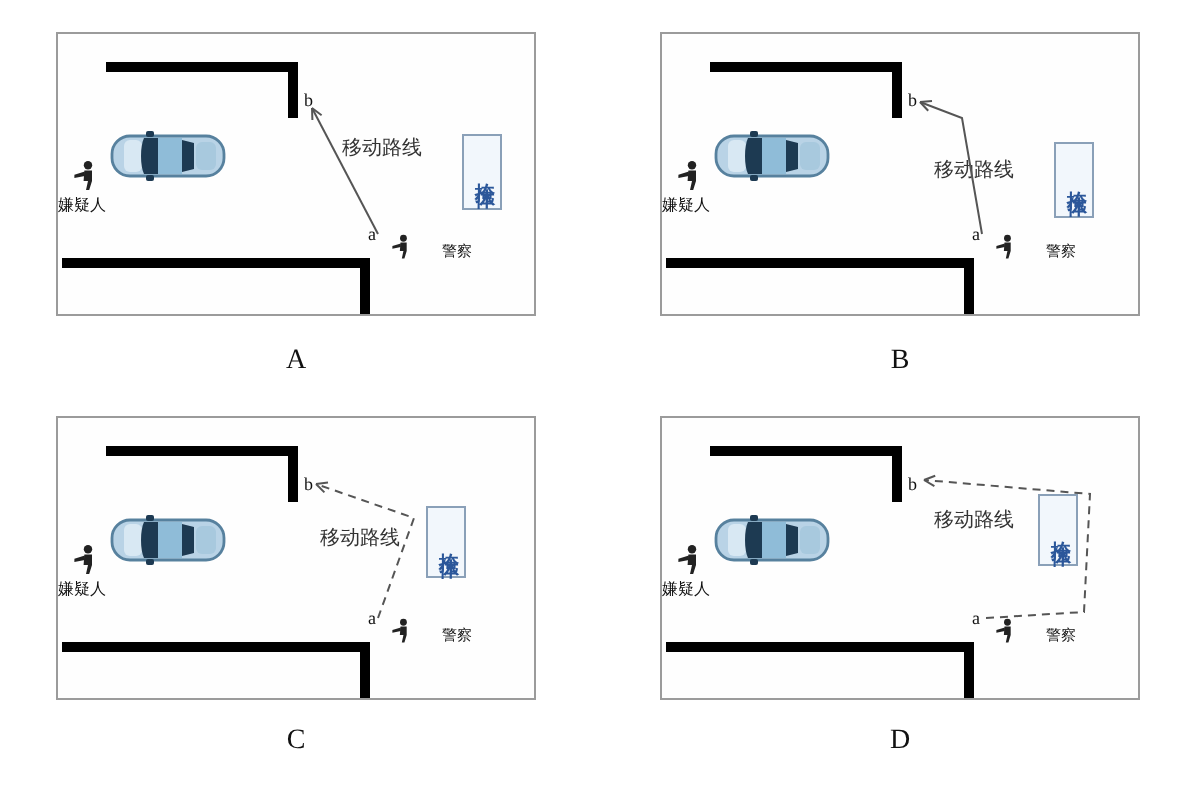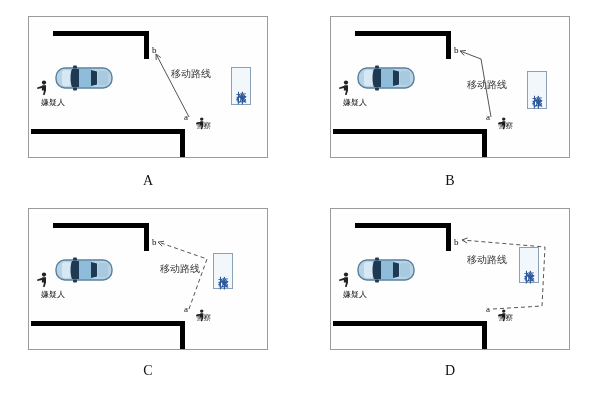--- a/index.html
+++ b/index.html
@@ -22,27 +22,27 @@
   .pD { left:330px; top:208px; }
 
   .wall { position:absolute; background:#000; }
   .wall-top-h { left:24px;  top:14px;  width:96px;  height:5px; }
   .wall-top-v { left:115px; top:14px;  width:5px;   height:28px; }
   .wall-bot-h { left:2px;   top:112px; width:154px; height:5px; }
   .wall-bot-v { left:151px; top:112px; width:5px;   height:28px; }
 
   .car { position:absolute; left:26px; top:48px; width:58px; height:26px; }
   .suspect-icon { position:absolute; left:7px; top:63px; width:13px; height:16px; }
-  .suspect-label { position:absolute; left:12px; top:80px; font-size:8px; color:#111; white-space:nowrap; }
+  .suspect-label { position:absolute; left:0; top:80px; font-size:8px; color:#111; white-space:nowrap; }
 
   .point-b { position:absolute; left:123px; top:28px; font-size:9px; font-family:"Liberation Serif", serif; color:#111; }
   .point-a { position:absolute; left:155px; top:95px; font-size:9px; font-family:"Liberation Serif", serif; color:#111; }
 
   .police-icon { position:absolute; left:166px; top:100px; width:11px; height:13px; }
-  .police-label { position:absolute; left:167px; top:104px; font-size:7.5px; color:#111; white-space:nowrap; }
+  .police-label { position:absolute; left:192px; top:104px; font-size:7.5px; color:#111; white-space:nowrap; }
 
   .route-label { position:absolute; font-size:10px; color:#333; white-space:nowrap; }
   .pA .route-label { left:142px; top:50px; }
   .pB .route-label { left:136px; top:61px; }
   .pC .route-label { left:131px; top:53px; }
   .pD .route-label { left:136px; top:44px; }
 
   .cover-box {
     position:absolute; width:20px; height:38px;
     border:1px solid #8aa0b8; background:#f2f7fc;

